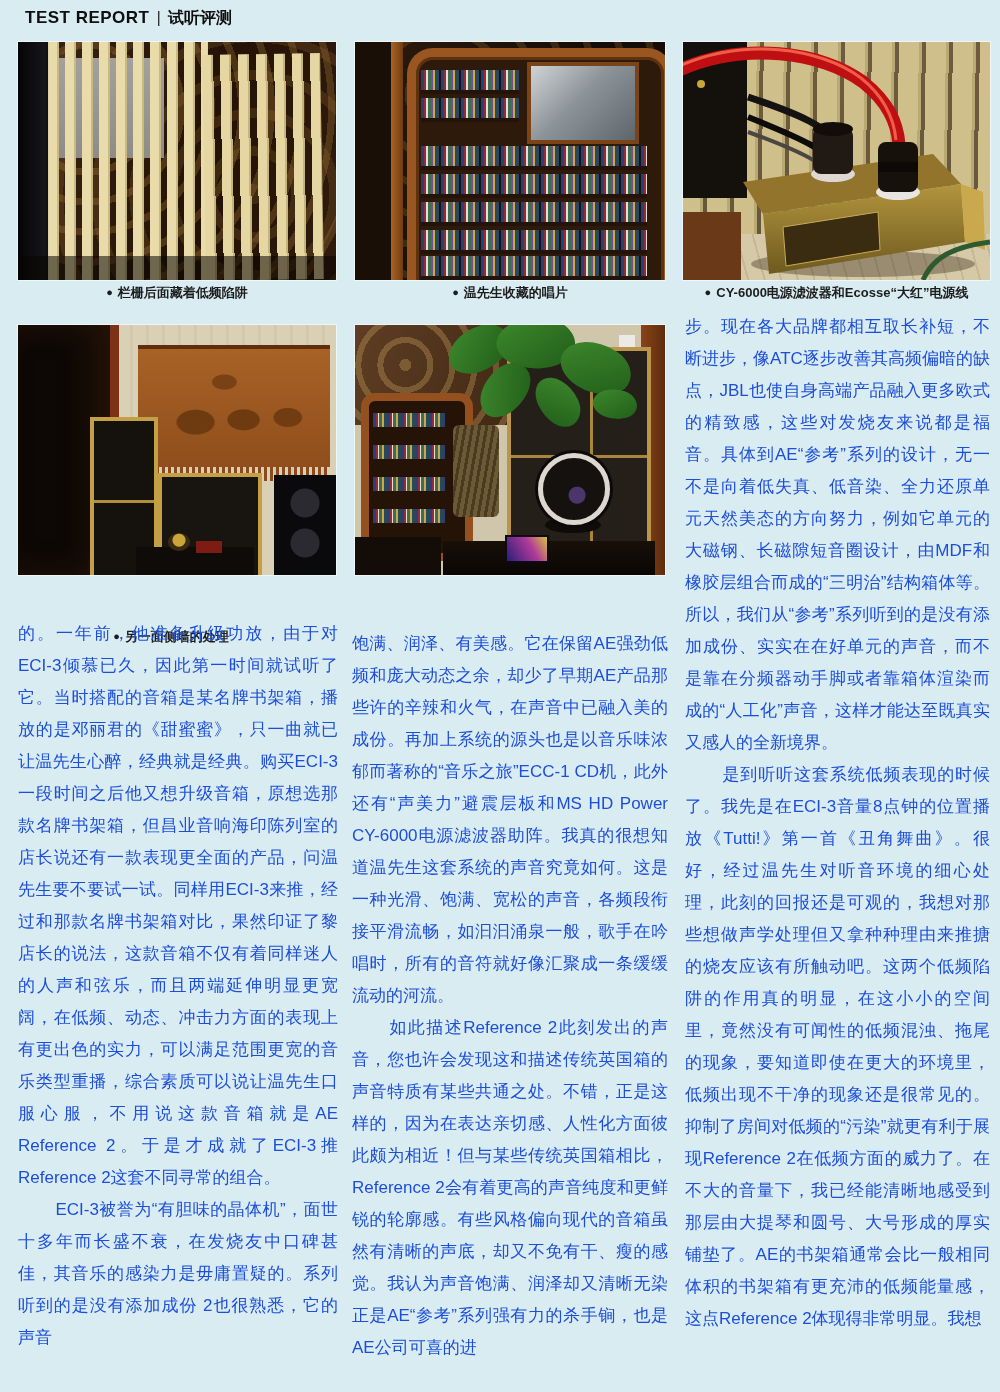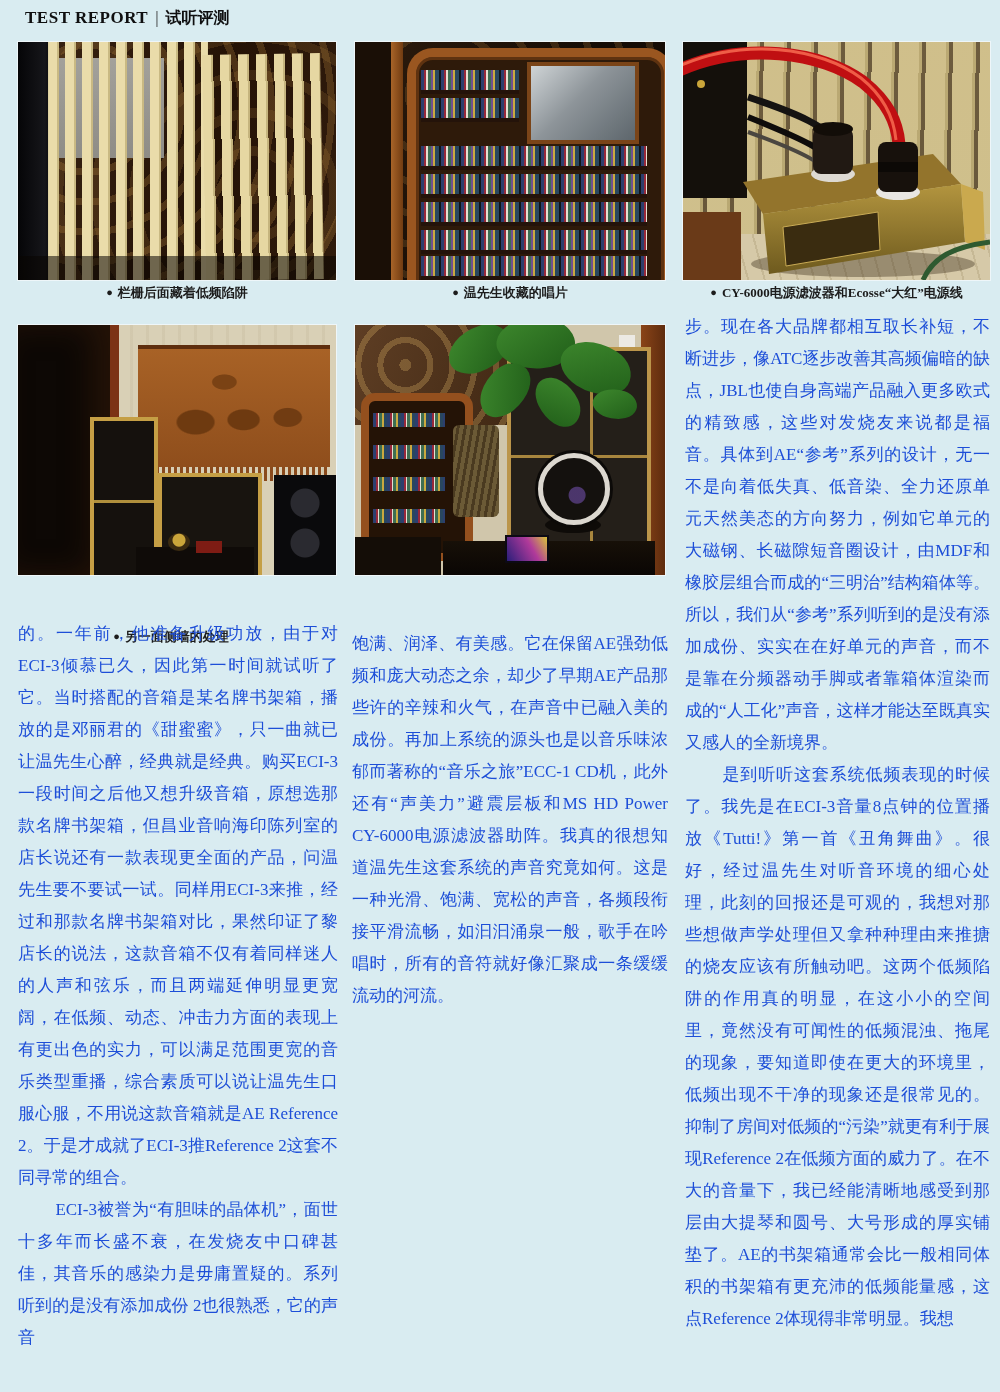--- a/index.html
+++ b/index.html
@@ -1,19 +1,19 @@
 <!DOCTYPE html>
 <html><head>
 <meta charset="utf-8">
 <style>
   html,body { margin:0; padding:0; }
   .page {
     position:relative; width:1000px; height:1392px;
     background:#d9ecf1; overflow:hidden;
-    font-family:Liberation Serif, serif;
+    font-family:Liberation Sans, sans-serif;
   }
 
   
   .header { position:absolute; left:25px; top:8px; font-size:17px; color:#0f0f10; white-space:nowrap; }
   .h-en { font-weight:800; letter-spacing:.5px; }
   .h-sep { margin:0 7px; color:#333; }
   .h-cn { font-weight:600; font-size:16px; }
 
   
   .photo { position:absolute; overflow:hidden; box-shadow:0 0 0 1px rgba(255,255,255,.55); }
@@ -254,20 +254,21 @@
   <div class="caption cap1"><span class="bullet">●</span><span>栏栅后面藏着低频陷阱</span></div>
   <div class="caption cap3"><span class="bullet">●</span><span>CY-6000电源滤波器和Ecosse“大红”电源线</span></div>
   <div class="caption cap4"><span class="bullet">●</span><span>另一面侧墙的处理</span></div>
 
   <div class="col col-left">
     <p class="para">的。一年前，他准备升级功放，由于对ECI-3倾慕已久，因此第一时间就试听了它。当时搭配的音箱是某名牌书架箱，播放的是邓丽君的《甜蜜蜜》，只一曲就已让温先生心醉，经典就是经典。购买ECI-3一段时间之后他又想升级音箱，原想选那款名牌书架箱，但昌业音响海印陈列室的店长说还有一款表现更全面的产品，问温先生要不要试一试。同样用ECI-3来推，经过和那款名牌书架箱对比，果然印证了黎店长的说法，这款音箱不仅有着同样迷人的人声和弦乐，而且两端延伸明显更宽阔，在低频、动态、冲击力方面的表现上有更出色的实力，可以满足范围更宽的音乐类型重播，综合素质可以说让温先生口服心服，不用说这款音箱就是AE Reference 2。于是才成就了ECI-3推Reference 2这套不同寻常的组合。</p>
     <p class="para indent">ECI-3被誉为“有胆味的晶体机”，面世十多年而长盛不衰，在发烧友中口碑甚佳，其音乐的感染力是毋庸置疑的。系列听到的是没有添加成份 2也很熟悉，它的声音</p>
   </div>
   <div class="col col-mid">
     <p class="para">饱满、润泽、有美感。它在保留AE强劲低频和庞大动态之余，却少了早期AE产品那些许的辛辣和火气，在声音中已融入美的成份。再加上系统的源头也是以音乐味浓郁而著称的“音乐之旅”ECC-1 CD机，此外还有“声美力”避震层板和MS HD Power CY-6000电源滤波器助阵。我真的很想知道温先生这套系统的声音究竟如何。这是一种光滑、饱满、宽松的声音，各频段衔接平滑流畅，如汩汩涌泉一般，歌手在吟唱时，所有的音符就好像汇聚成一条缓缓流动的河流。</p>
+    <p class="para indent">如此描述Reference 2此刻发出的声音，您也许会发现这和描述传统英国箱的声音特质有某些共通之处。不错，正是这样的，因为在表达亲切感、人性化方面彼此颇为相近！但与某些传统英国箱相比，Reference 2会有着更高的声音纯度和更鲜锐的轮廓感。有些风格偏向现代的音箱虽然有清晰的声底，却又不免有干、瘦的感觉。我认为声音饱满、润泽却又清晰无染正是AE“参考”系列强有力的杀手锏，也是AE公司可喜的进</p>
   </div>
   <div class="col col-right">
     <p class="para">步。现在各大品牌都相互取长补短，不断进步，像ATC逐步改善其高频偏暗的缺点，JBL也使自身高端产品融入更多欧式的精致感，这些对发烧友来说都是福音。具体到AE“参考”系列的设计，无一不是向着低失真、低音染、全力还原单元天然美态的方向努力，例如它单元的大磁钢、长磁隙短音圈设计，由MDF和橡胶层组合而成的“三明治”结构箱体等。所以，我们从“参考”系列听到的是没有添加成份、实实在在好单元的声音，而不是靠在分频器动手脚或者靠箱体渲染而成的“人工化”声音，这样才能达至既真实又感人的全新境界。</p>
     <p class="para indent">是到听听这套系统低频表现的时候了。我先是在ECI-3音量8点钟的位置播放《Tutti!》第一首《丑角舞曲》。很好，经过温先生对听音环境的细心处理，此刻的回报还是可观的，我想对那些想做声学处理但又拿种种理由来推搪的烧友应该有所触动吧。这两个低频陷阱的作用真的明显，在这小小的空间里，竟然没有可闻性的低频混浊、拖尾的现象，要知道即使在更大的环境里，低频出现不干净的现象还是很常见的。抑制了房间对低频的“污染”就更有利于展现Reference 2在低频方面的威力了。在不大的音量下，我已经能清晰地感受到那层由大提琴和圆号、大号形成的厚实铺垫了。AE的书架箱通常会比一般相同体积的书架箱有更充沛的低频能量感，这点Reference 2体现得非常明显。我想</p>
   </div>
 
 
 </div>
 
 </body></html>

